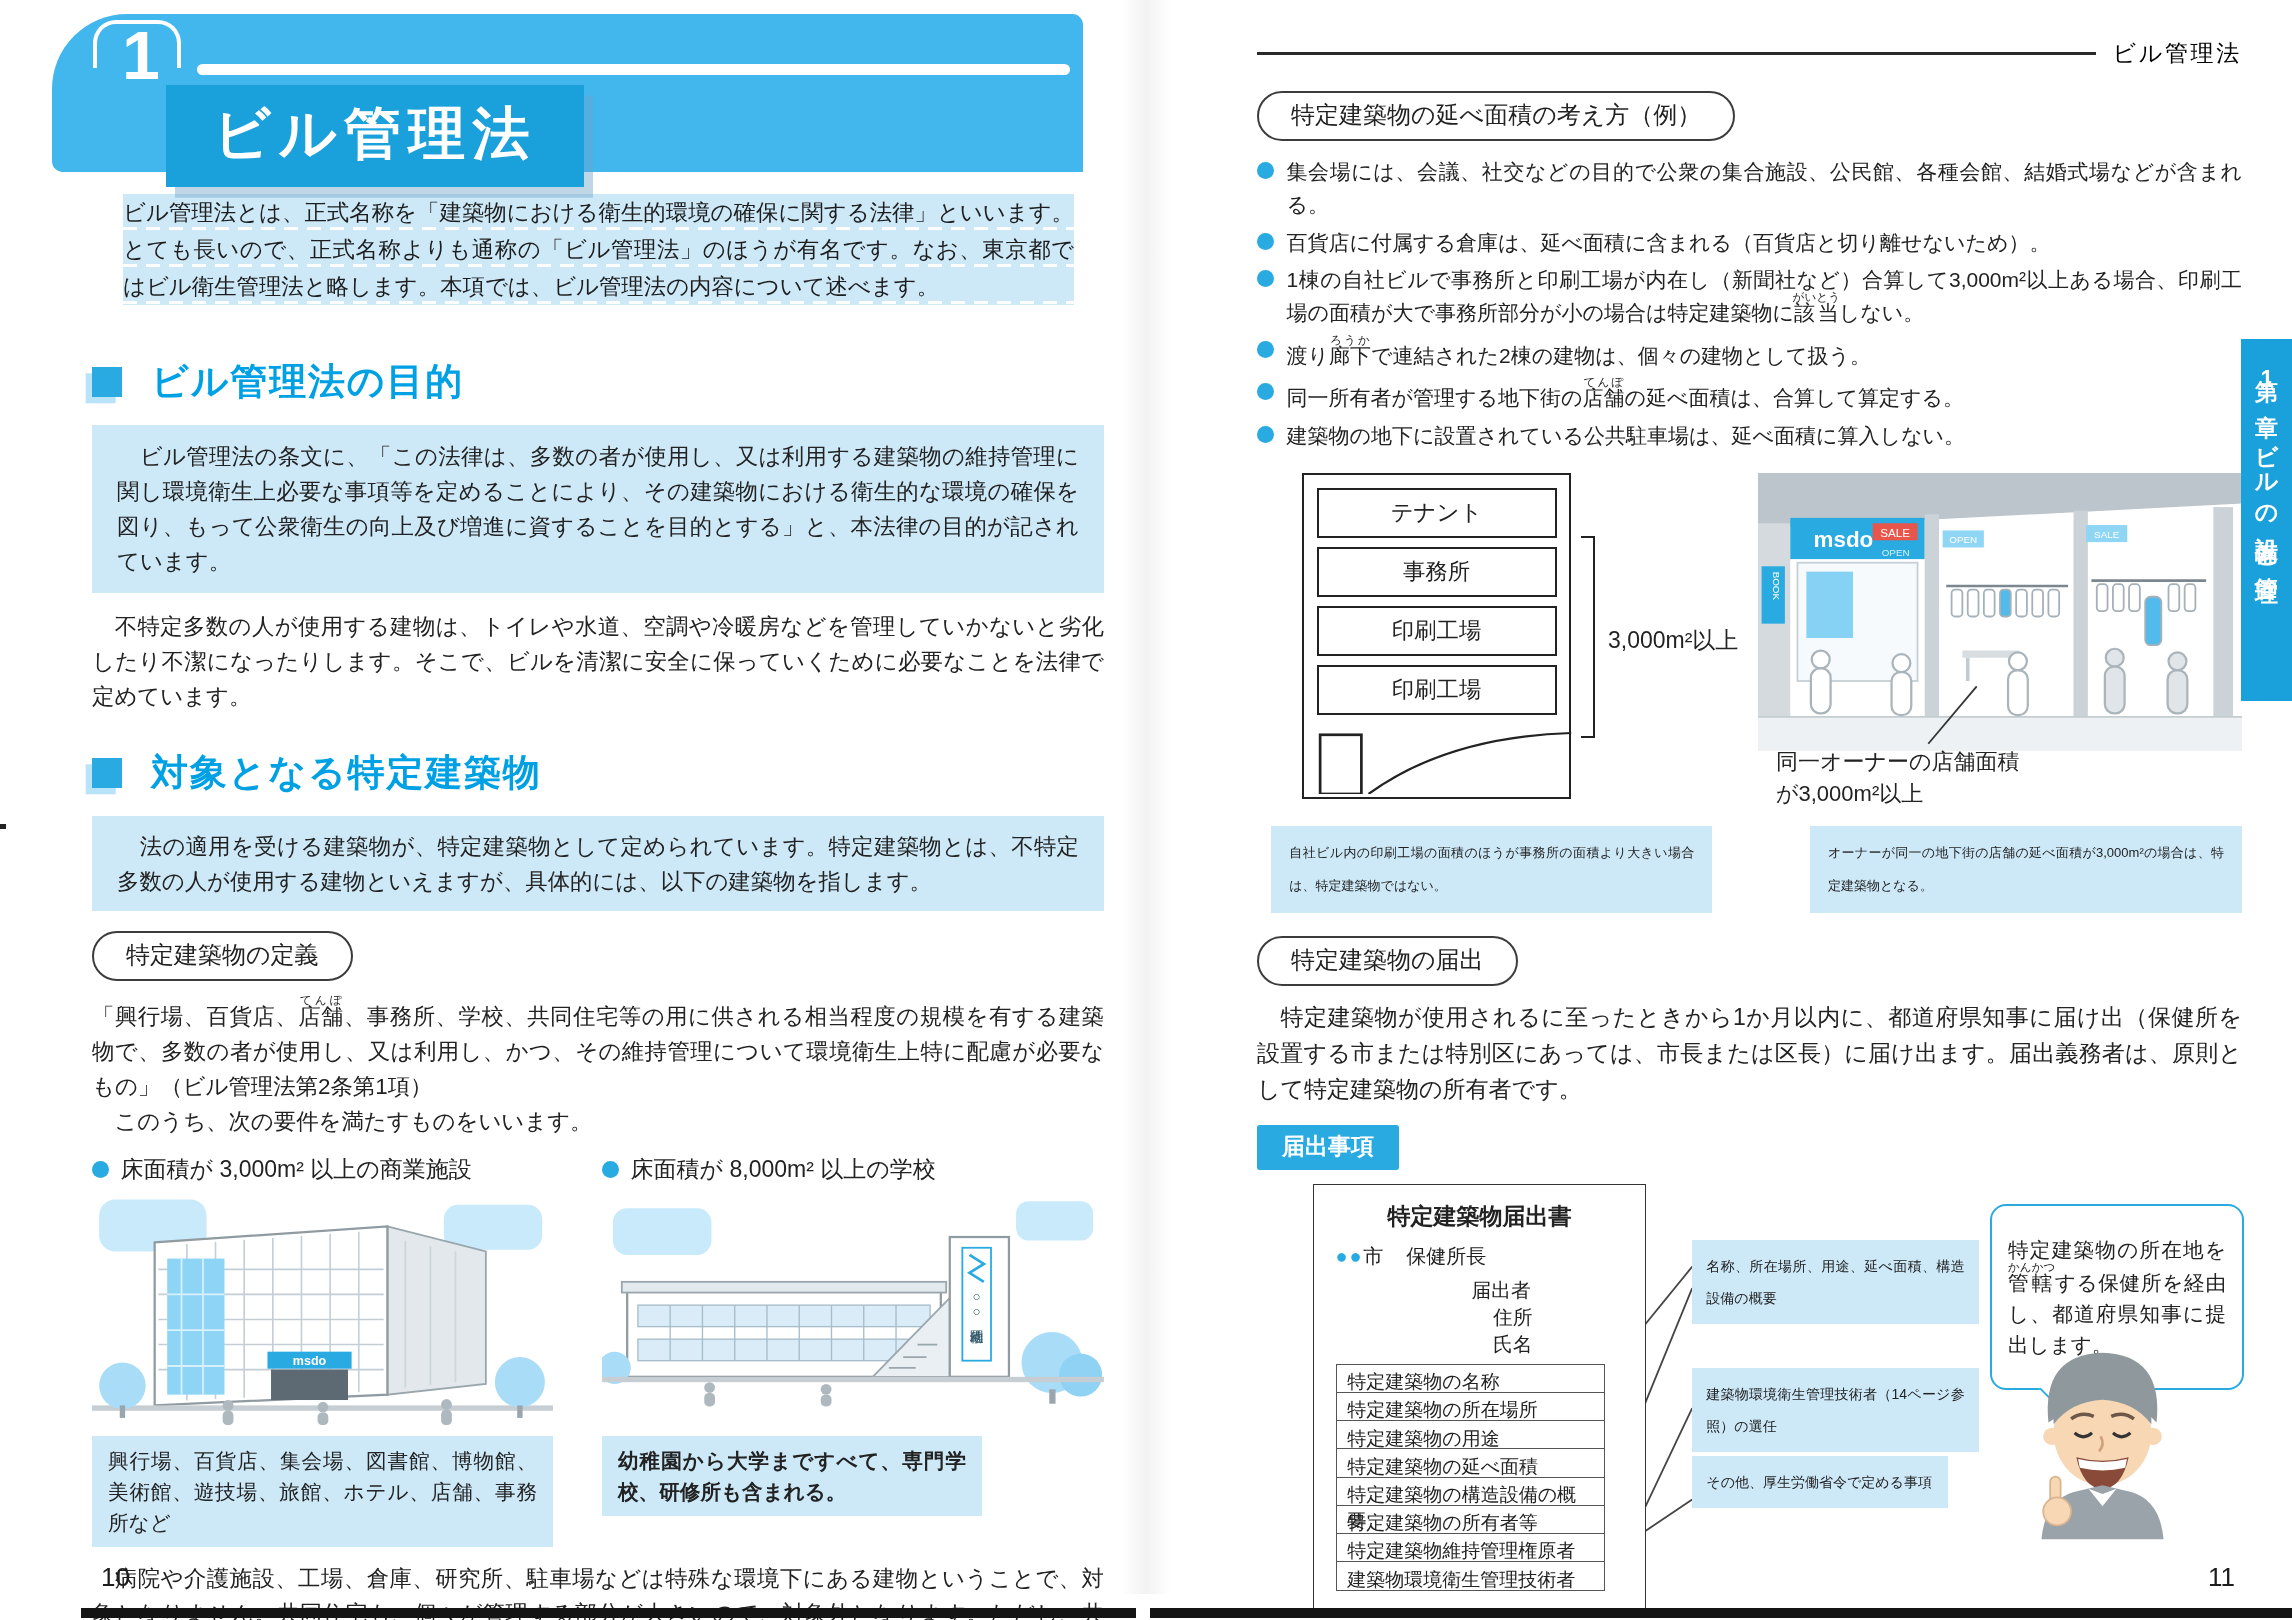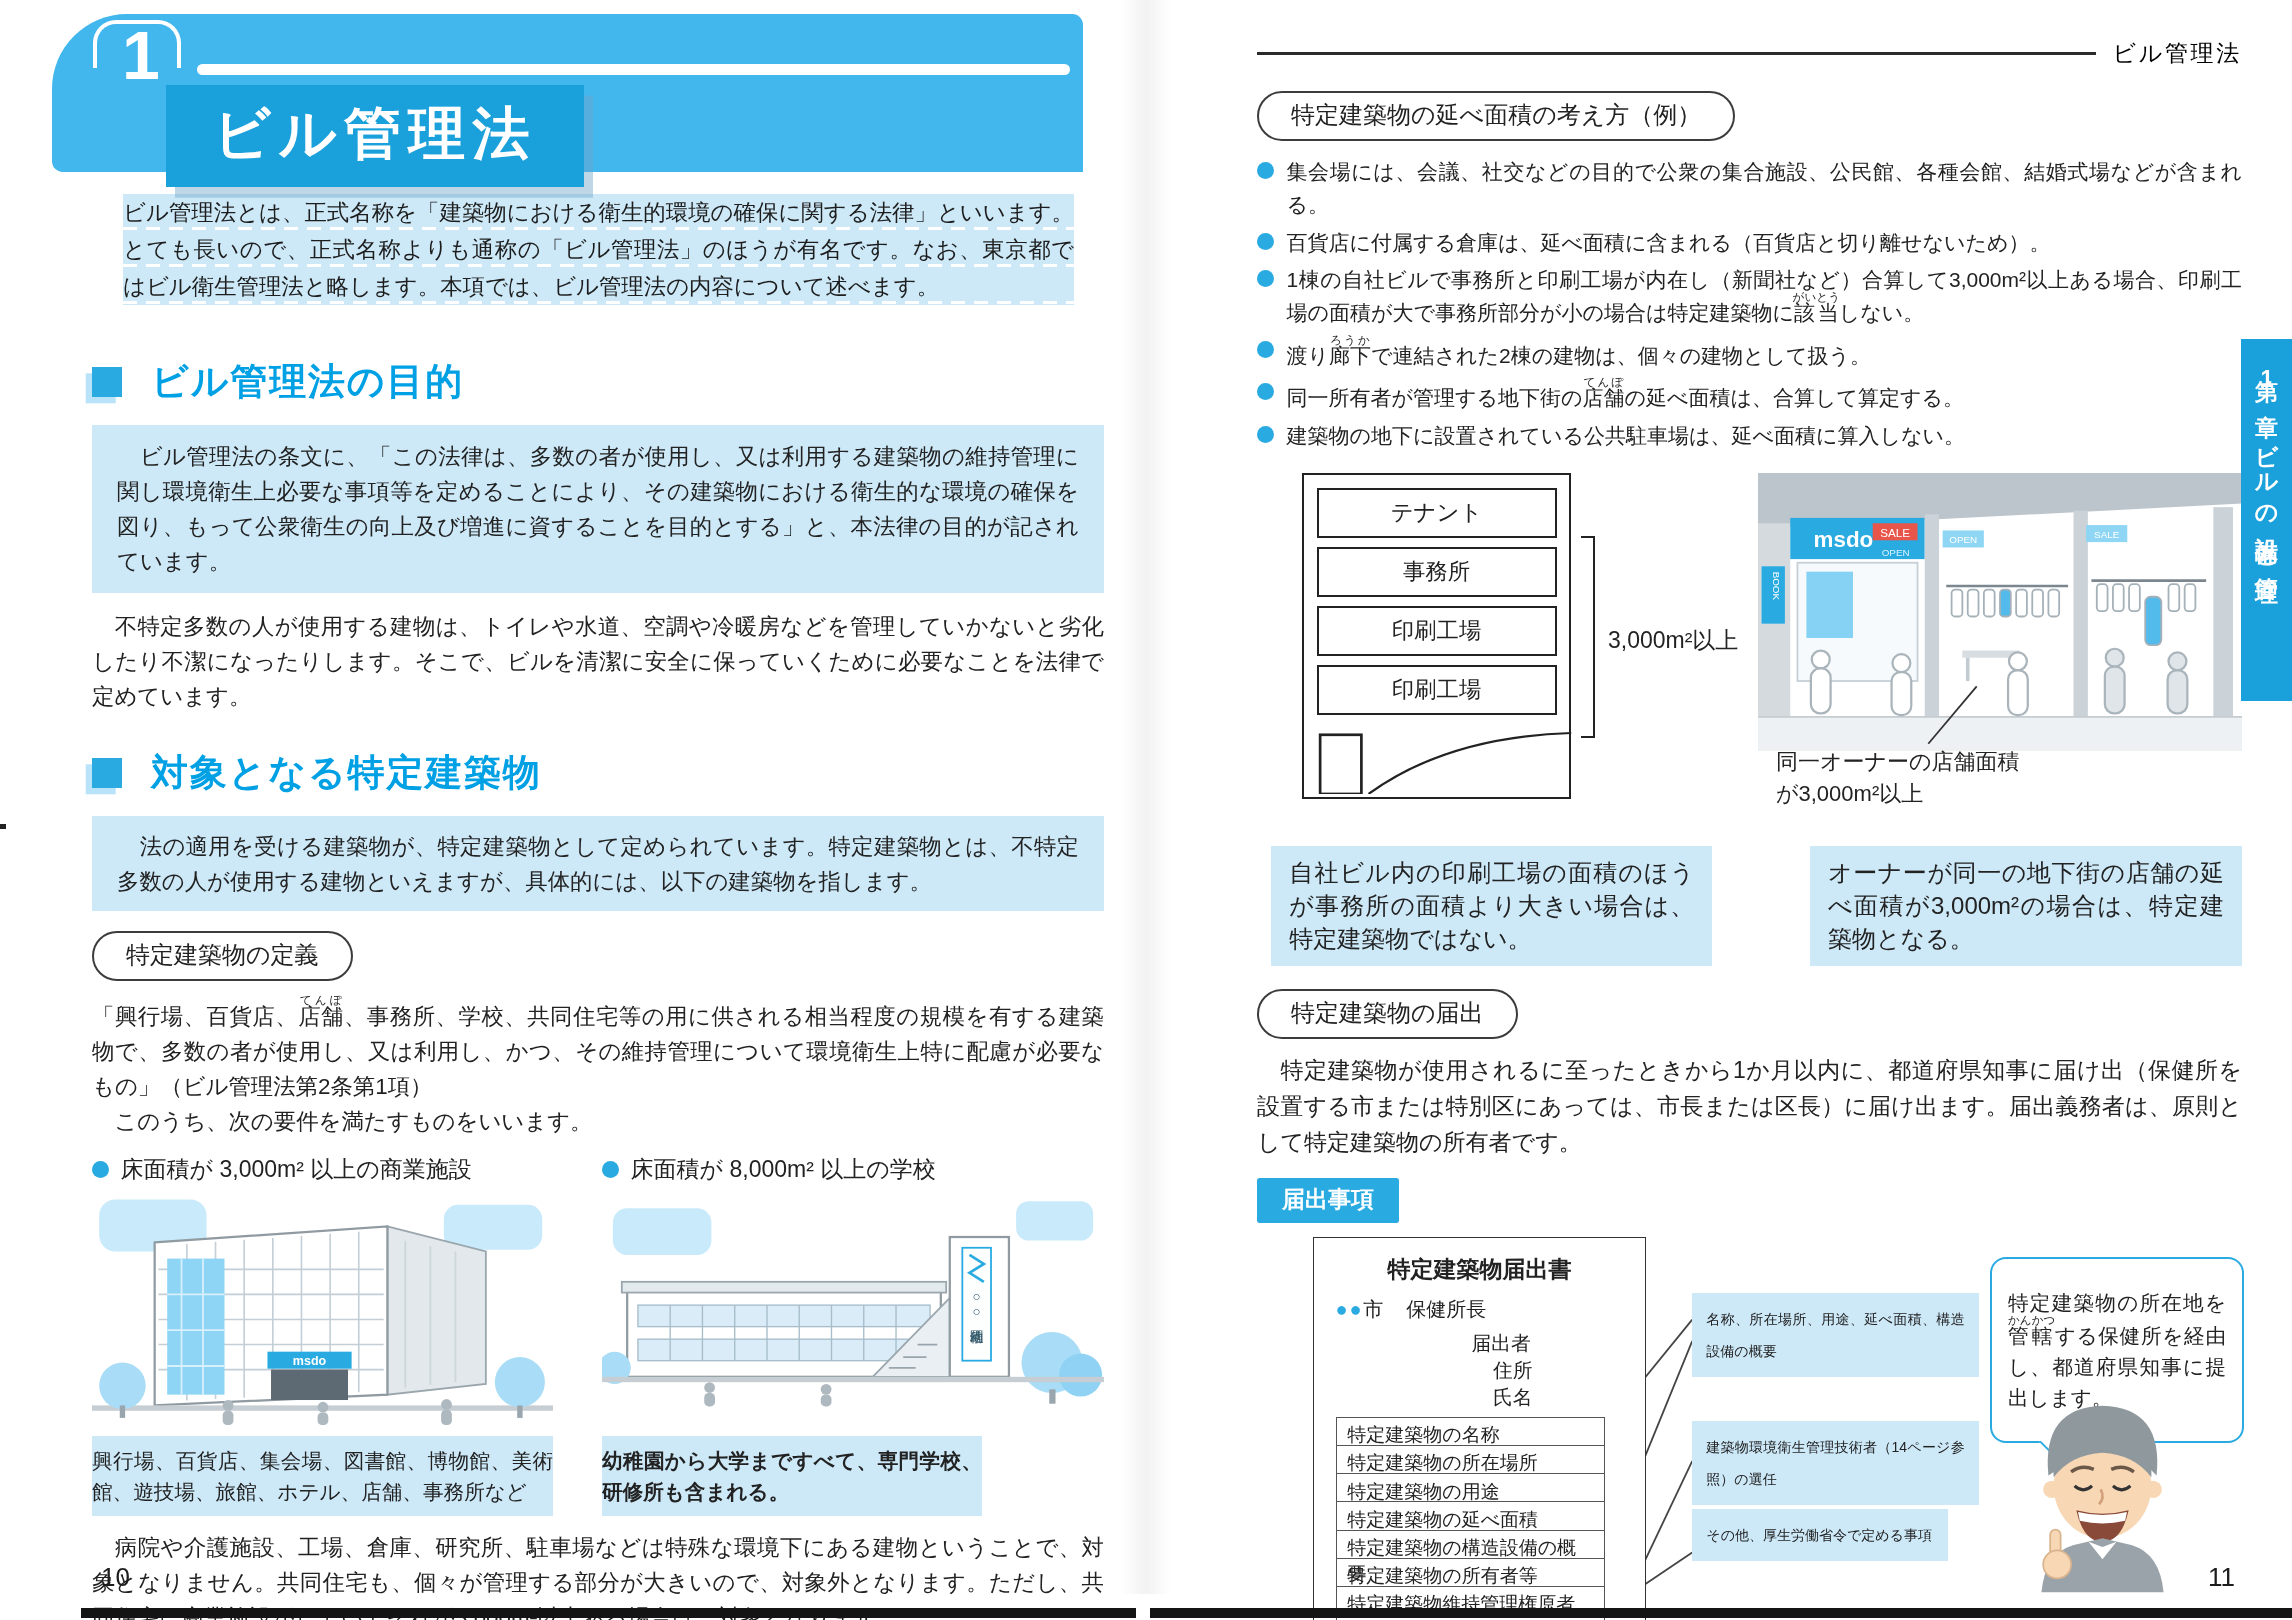--- a/index.html
+++ b/index.html
@@ -57,21 +57,21 @@
     border-radius:895px; font-size:24px; background:#fff;}
   .chip{display:inline-block; margin-top:18px; padding:6.3px 25px 8px; background:var(--accent);
     color:#fff; font-size:23px; font-weight:bold; border-radius:2.7px;}
   ruby rt{font-size:11.6px; letter-spacing:0;}
 
   
   .fig-cols{display:flex; gap:49px; margin-top:14.3px;}
   .fig-col1{width:461px;} .fig-col2{width:502px;}
   .fig-head{display:flex; align-items:flex-start; gap:11.6px; font-size:23px; line-height:32px; margin-bottom:9px;}
   .dot{width:17px; height:17px; border-radius:50%; background:var(--accent); flex-shrink:0; margin-top:8px;}
-  .fig-caption{margin-top:9px; background:var(--panel); padding:9px 0; font-size:20.6px; line-height:31px; text-align:justify;}
+  .fig-caption{margin-top:9px; background:var(--panel); padding:9px 16px; font-size:20.6px; line-height:31px; text-align:justify;}
   figure svg{display:block;}
 
   .pageno{position:absolute; bottom:27px; font-size:26px; color:#1c1c1c;}
   .pageno-left{left:101px;}
   .pageno-right{right:57px;}
 
   
   .running-head{display:flex; align-items:center; margin-top:38px; width:985px;}
   .running-rule{flex:1; height:2.7px; background:var(--rule); margin-right:16px;}
   .running-label{font-size:23px; color:#000; letter-spacing:2.7px;}
@@ -86,21 +86,21 @@
   .floor{height:50px; border:2.7px solid #222; margin-bottom:9px; display:flex;
     align-items:center; justify-content:center; font-size:22.4px;}
   .ground-svg{margin:0 -12.5px 0 -12.5px;}
   .brace{position:absolute; left:324px; top:63px; width:14.3px; height:202px;
     border-top:2.7px solid #222; border-right:2.7px solid #222; border-bottom:2.7px solid #222;}
   .brace-label{position:absolute; left:351px; top:152px; width:161px; font-size:23px;}
   .street-col{position:relative; width:484px;}
   .street-caption{margin:-5.4px 0 0 18px; width:251px; font-size:22px; line-height:32px; background:#fff;}
 
   .example-notes{display:flex; margin-top:16px; width:985px;}
-  .note-box{background:var(--panel); padding:10.7px 18px; font-size:24px; line-height:33px; text-align:justify;margin-top:20px;}
+  .note-box{background:var(--panel); padding:10.7px 18px; font-size:13px; line-height:33px; text-align:justify;}
   .note-box.n1{margin-left:14.3px; width:441px;}
   .note-box.n2{margin-left:auto; width:432px;}
 
   
   .form-area{position:relative; margin-top:14.3px; width:985px; height:459px;}
   .form-box{position:absolute; left:56px; top:0; width:333px; background:#fff;
     border:1.8px solid #333; padding:16px 21.5px 18px;}
   .form-title{text-align:center; font-weight:bold; font-size:23px;}
   .form-addressee{margin-top:10.7px; font-size:20px;}
   .blue-dots{color:var(--accent); letter-spacing:1.8px;}

